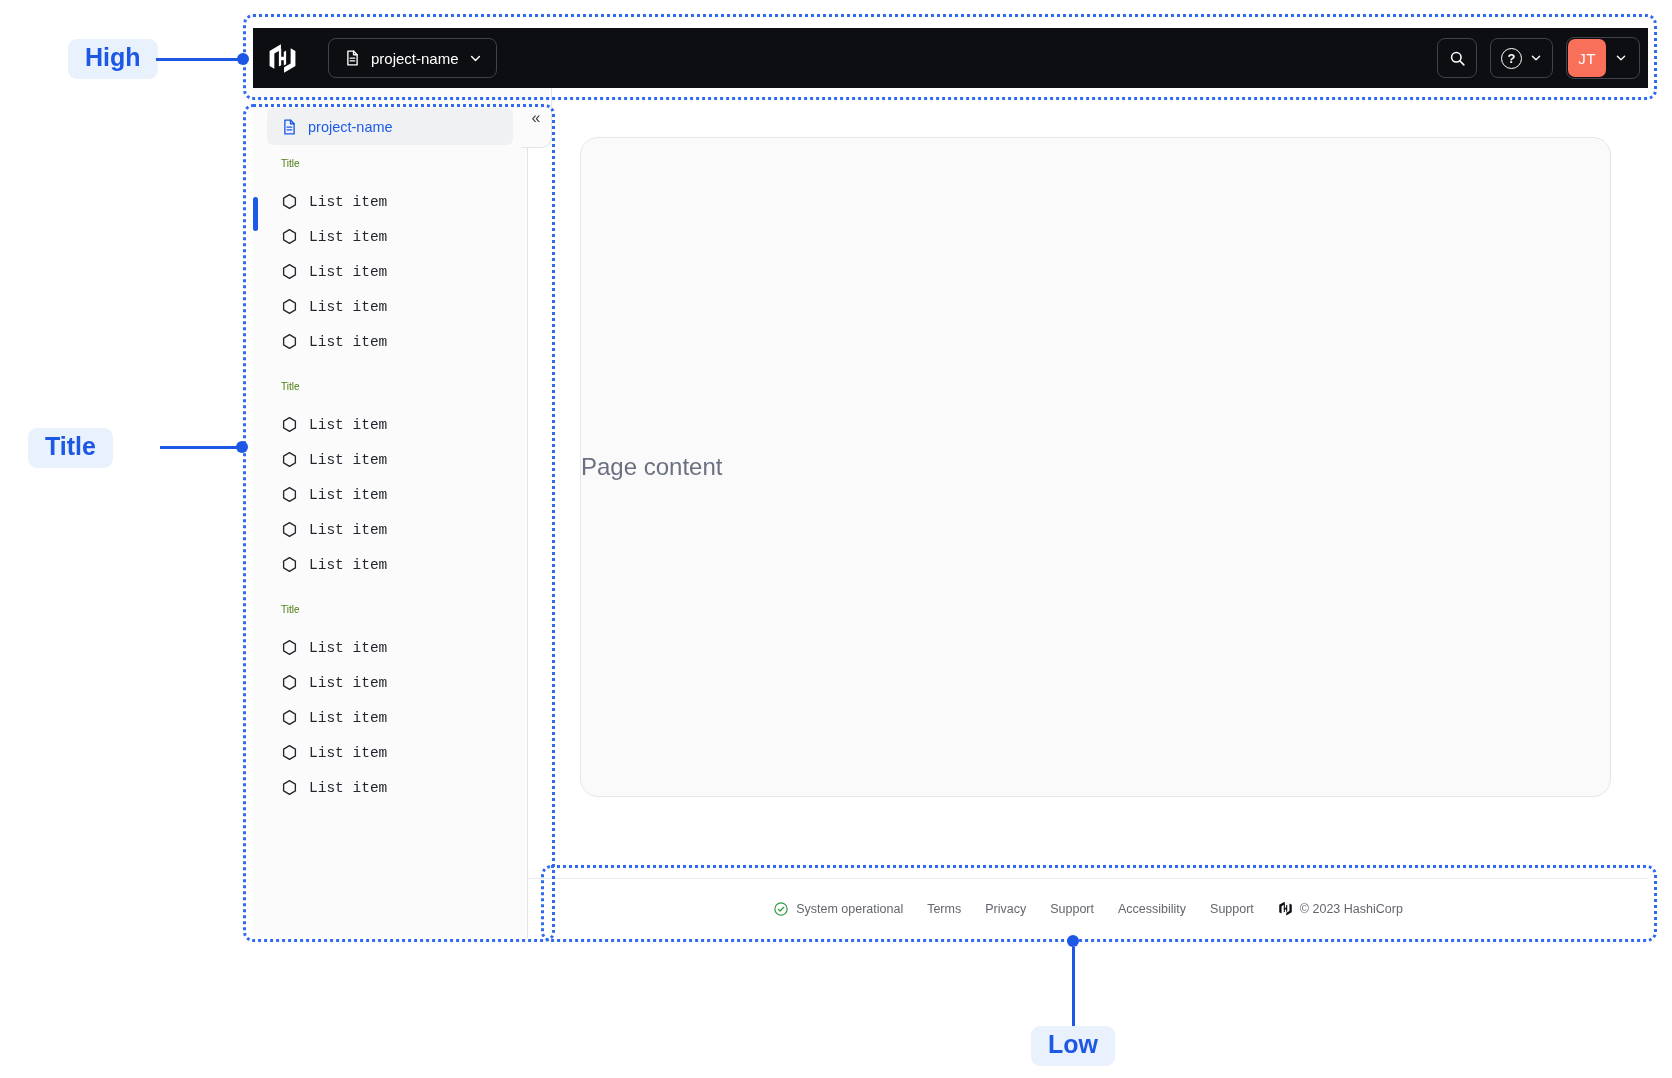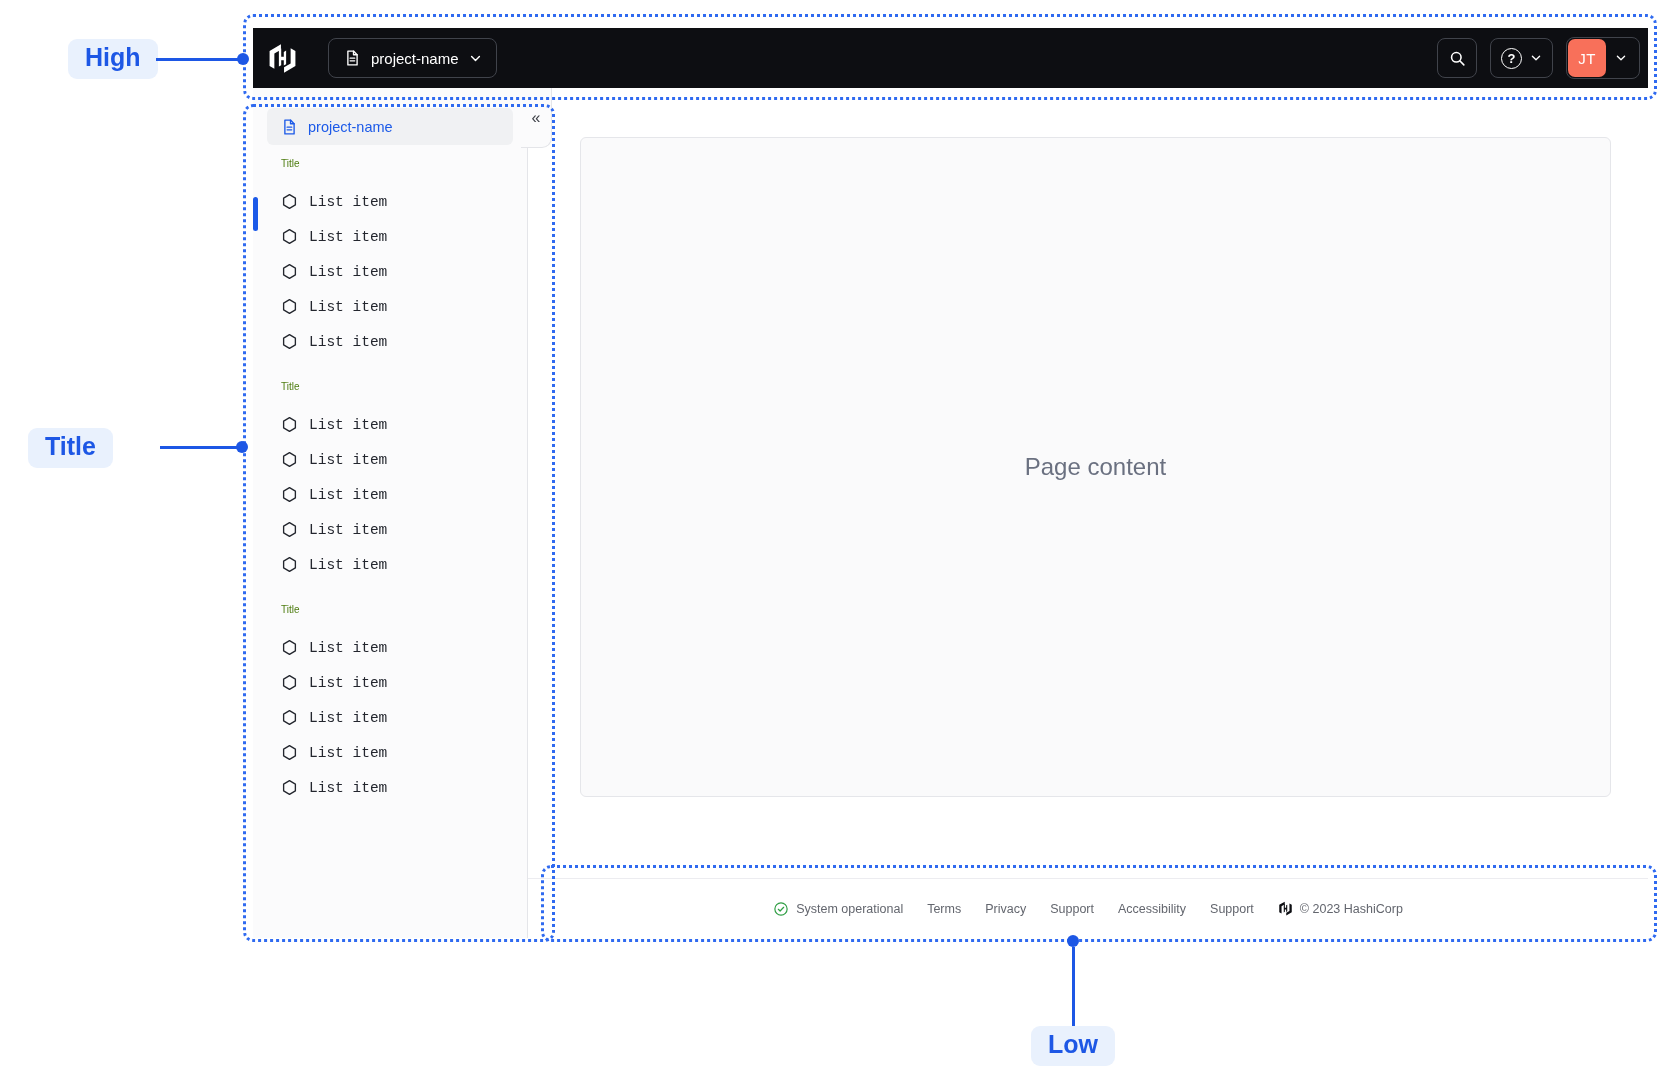--- a/index.html
+++ b/index.html
@@ -59,21 +59,21 @@
             font-size:16px; color:#3c3f46; }
   #sidebar-sections { position:absolute; left:0; top:70px; width:100%; }
   .sb-section { margin-top:22px; }
   .sb-section:first-child { margin-top:0; }
   .sb-title { padding-left:28px; height:18px; font-size:10px; color:#4d7c0f; margin-bottom:8px; }
   .sb-item { height:35px; display:flex; align-items:center; gap:11px; padding-left:28px; cursor:pointer;
              color:#23262e; font-size:14.5px;font-family:Liberation Mono, monospace; }
   .hex { color:#23262e; display:flex; }
 
   #content-box { position:absolute; left:580px; top:137px; width:1031px; height:660px; background:#fafafb;
-                 border:1px solid #e5e6ea; border-radius:6px; display:flex; align-items:center; justify-content:center; }
+                 border:1px solid #e5e6ea; border-radius:18px; display:flex; align-items:center; justify-content:flex-start; }
   #content-placeholder { color:#6a7080; font-size:24px; }
 
   
   #footer { position:absolute; left:528px; top:878px; width:1120px; height:60px; background:#fff;
             border-top:1px solid #ececf0; display:flex; align-items:center; justify-content:center; gap:24px;
             font-size:12.5px; color:#63666e; }
   .f-link { color:#63666e; text-underline-offset:2.5px; cursor:pointer; }
   #status-link { display:flex; align-items:center; gap:7px; cursor:pointer; }
   .links-wrap { display:contents; }
   #copyright { display:flex; align-items:center; gap:7px; }

